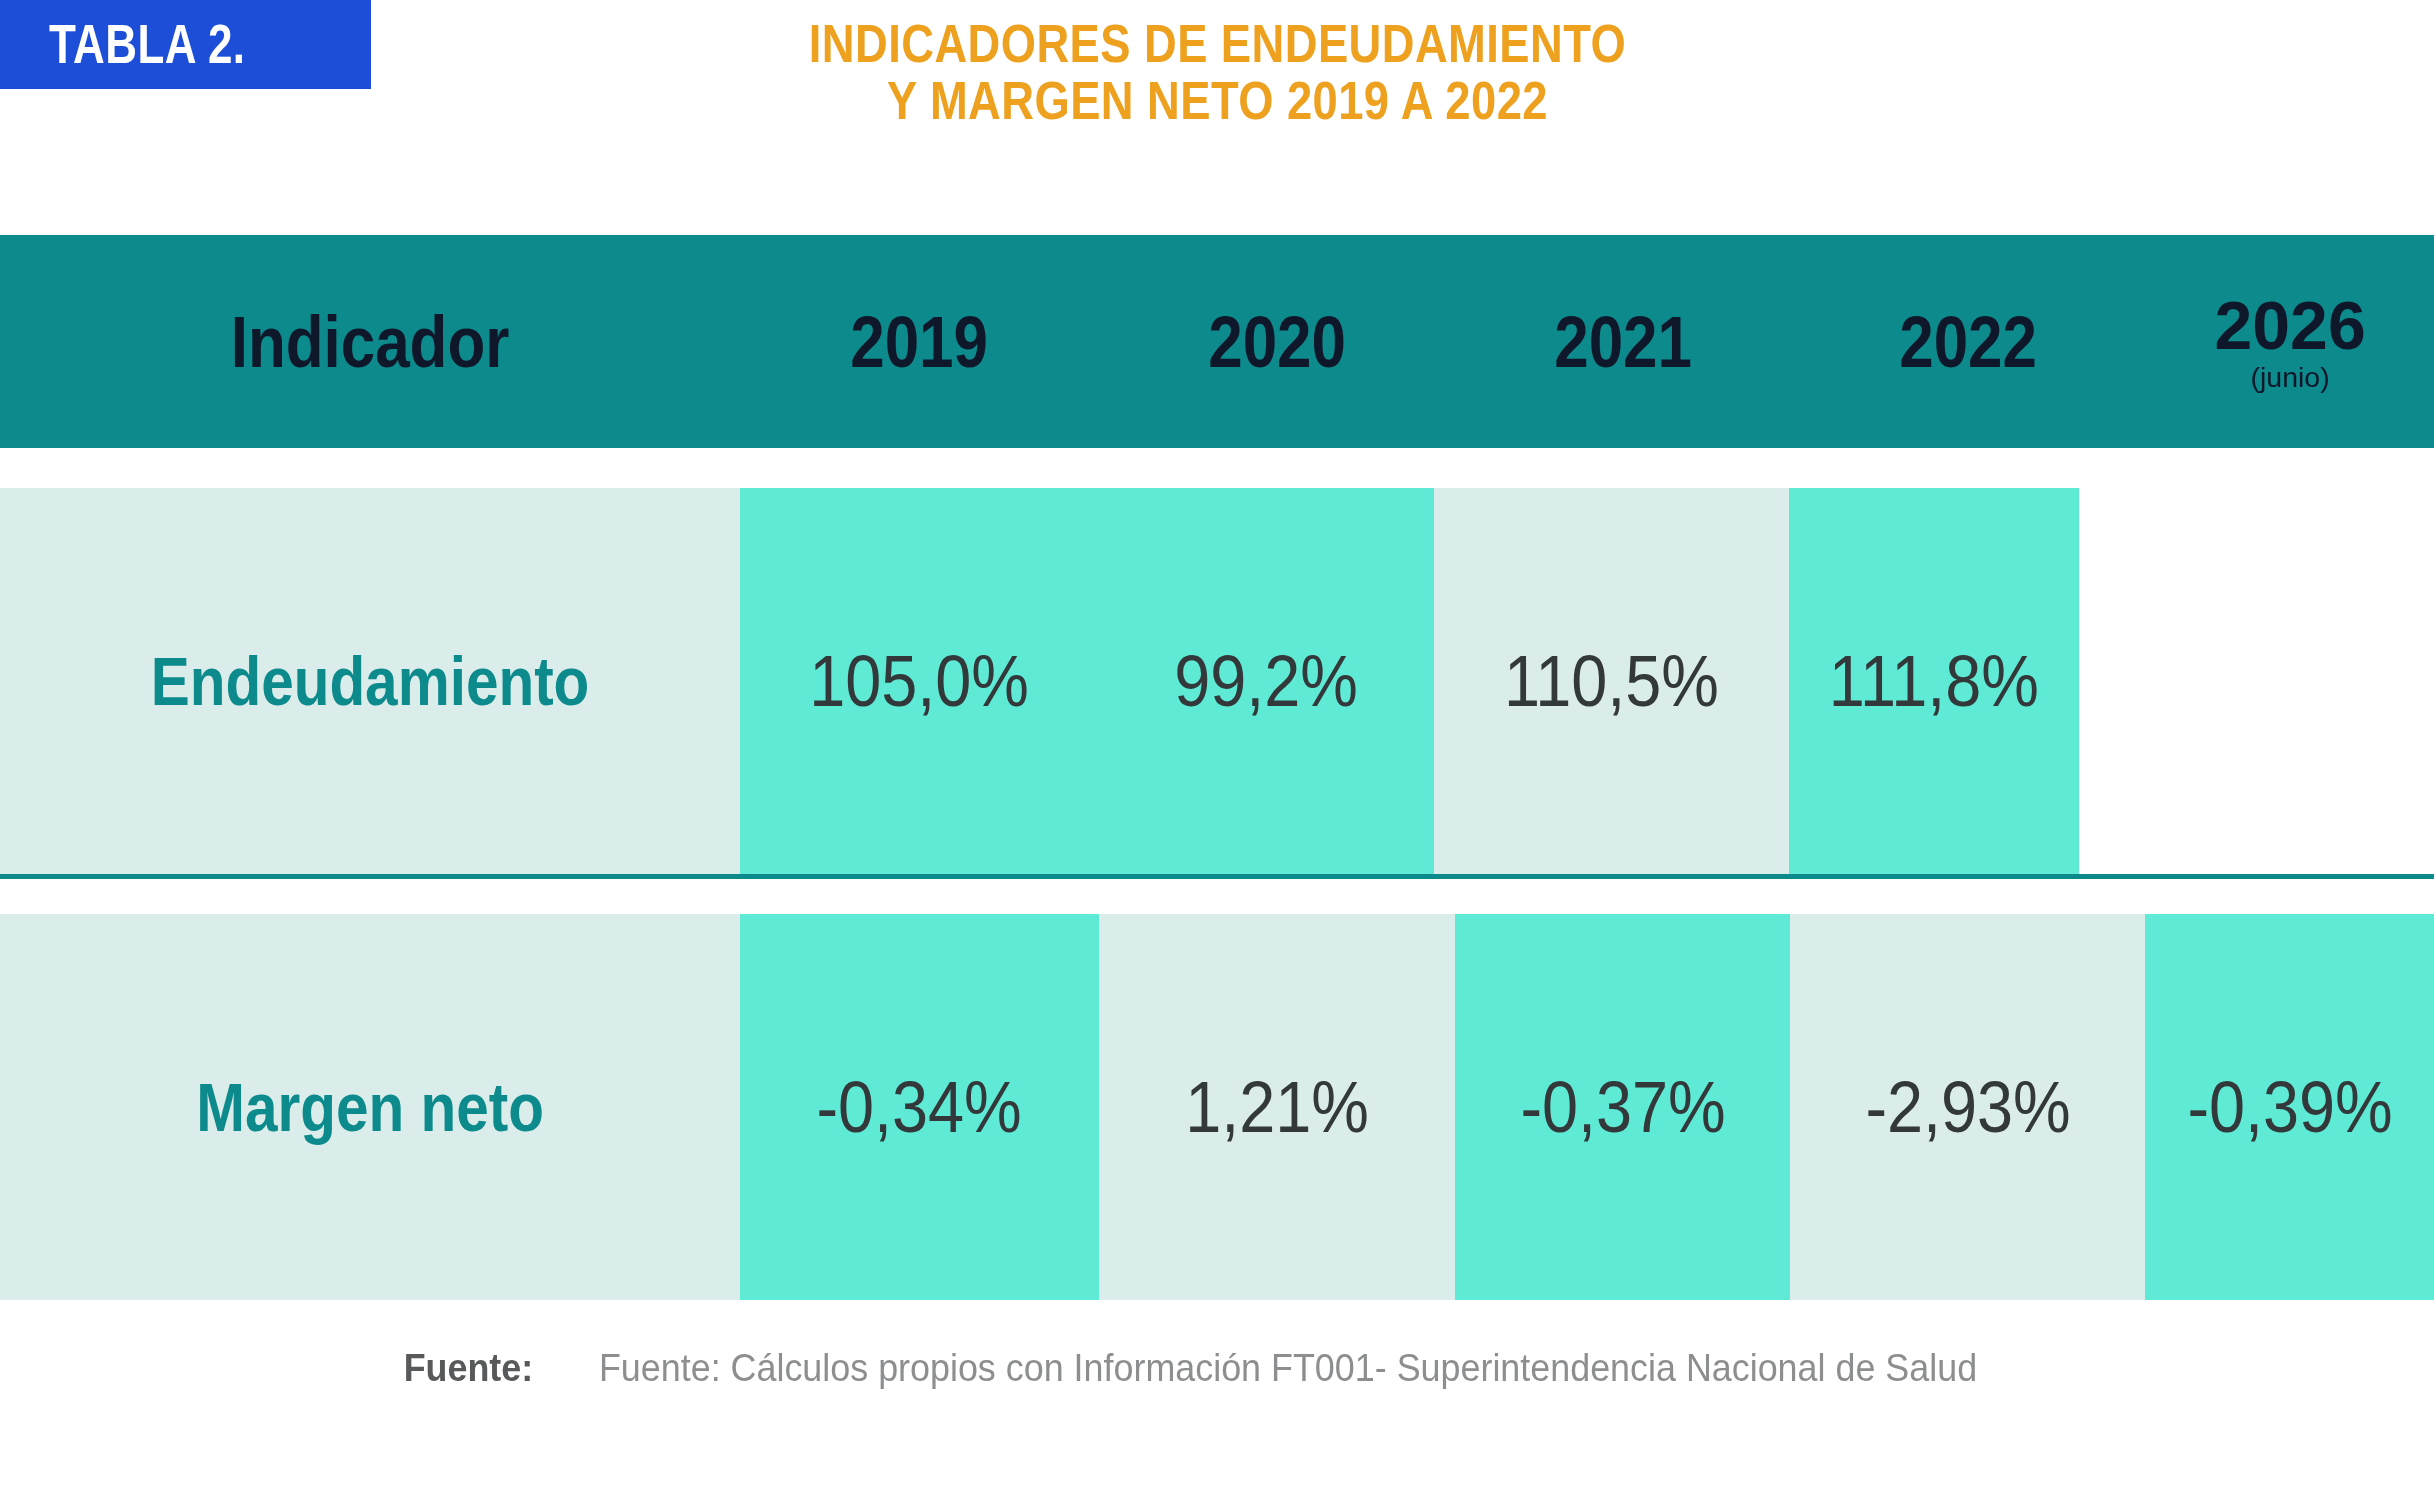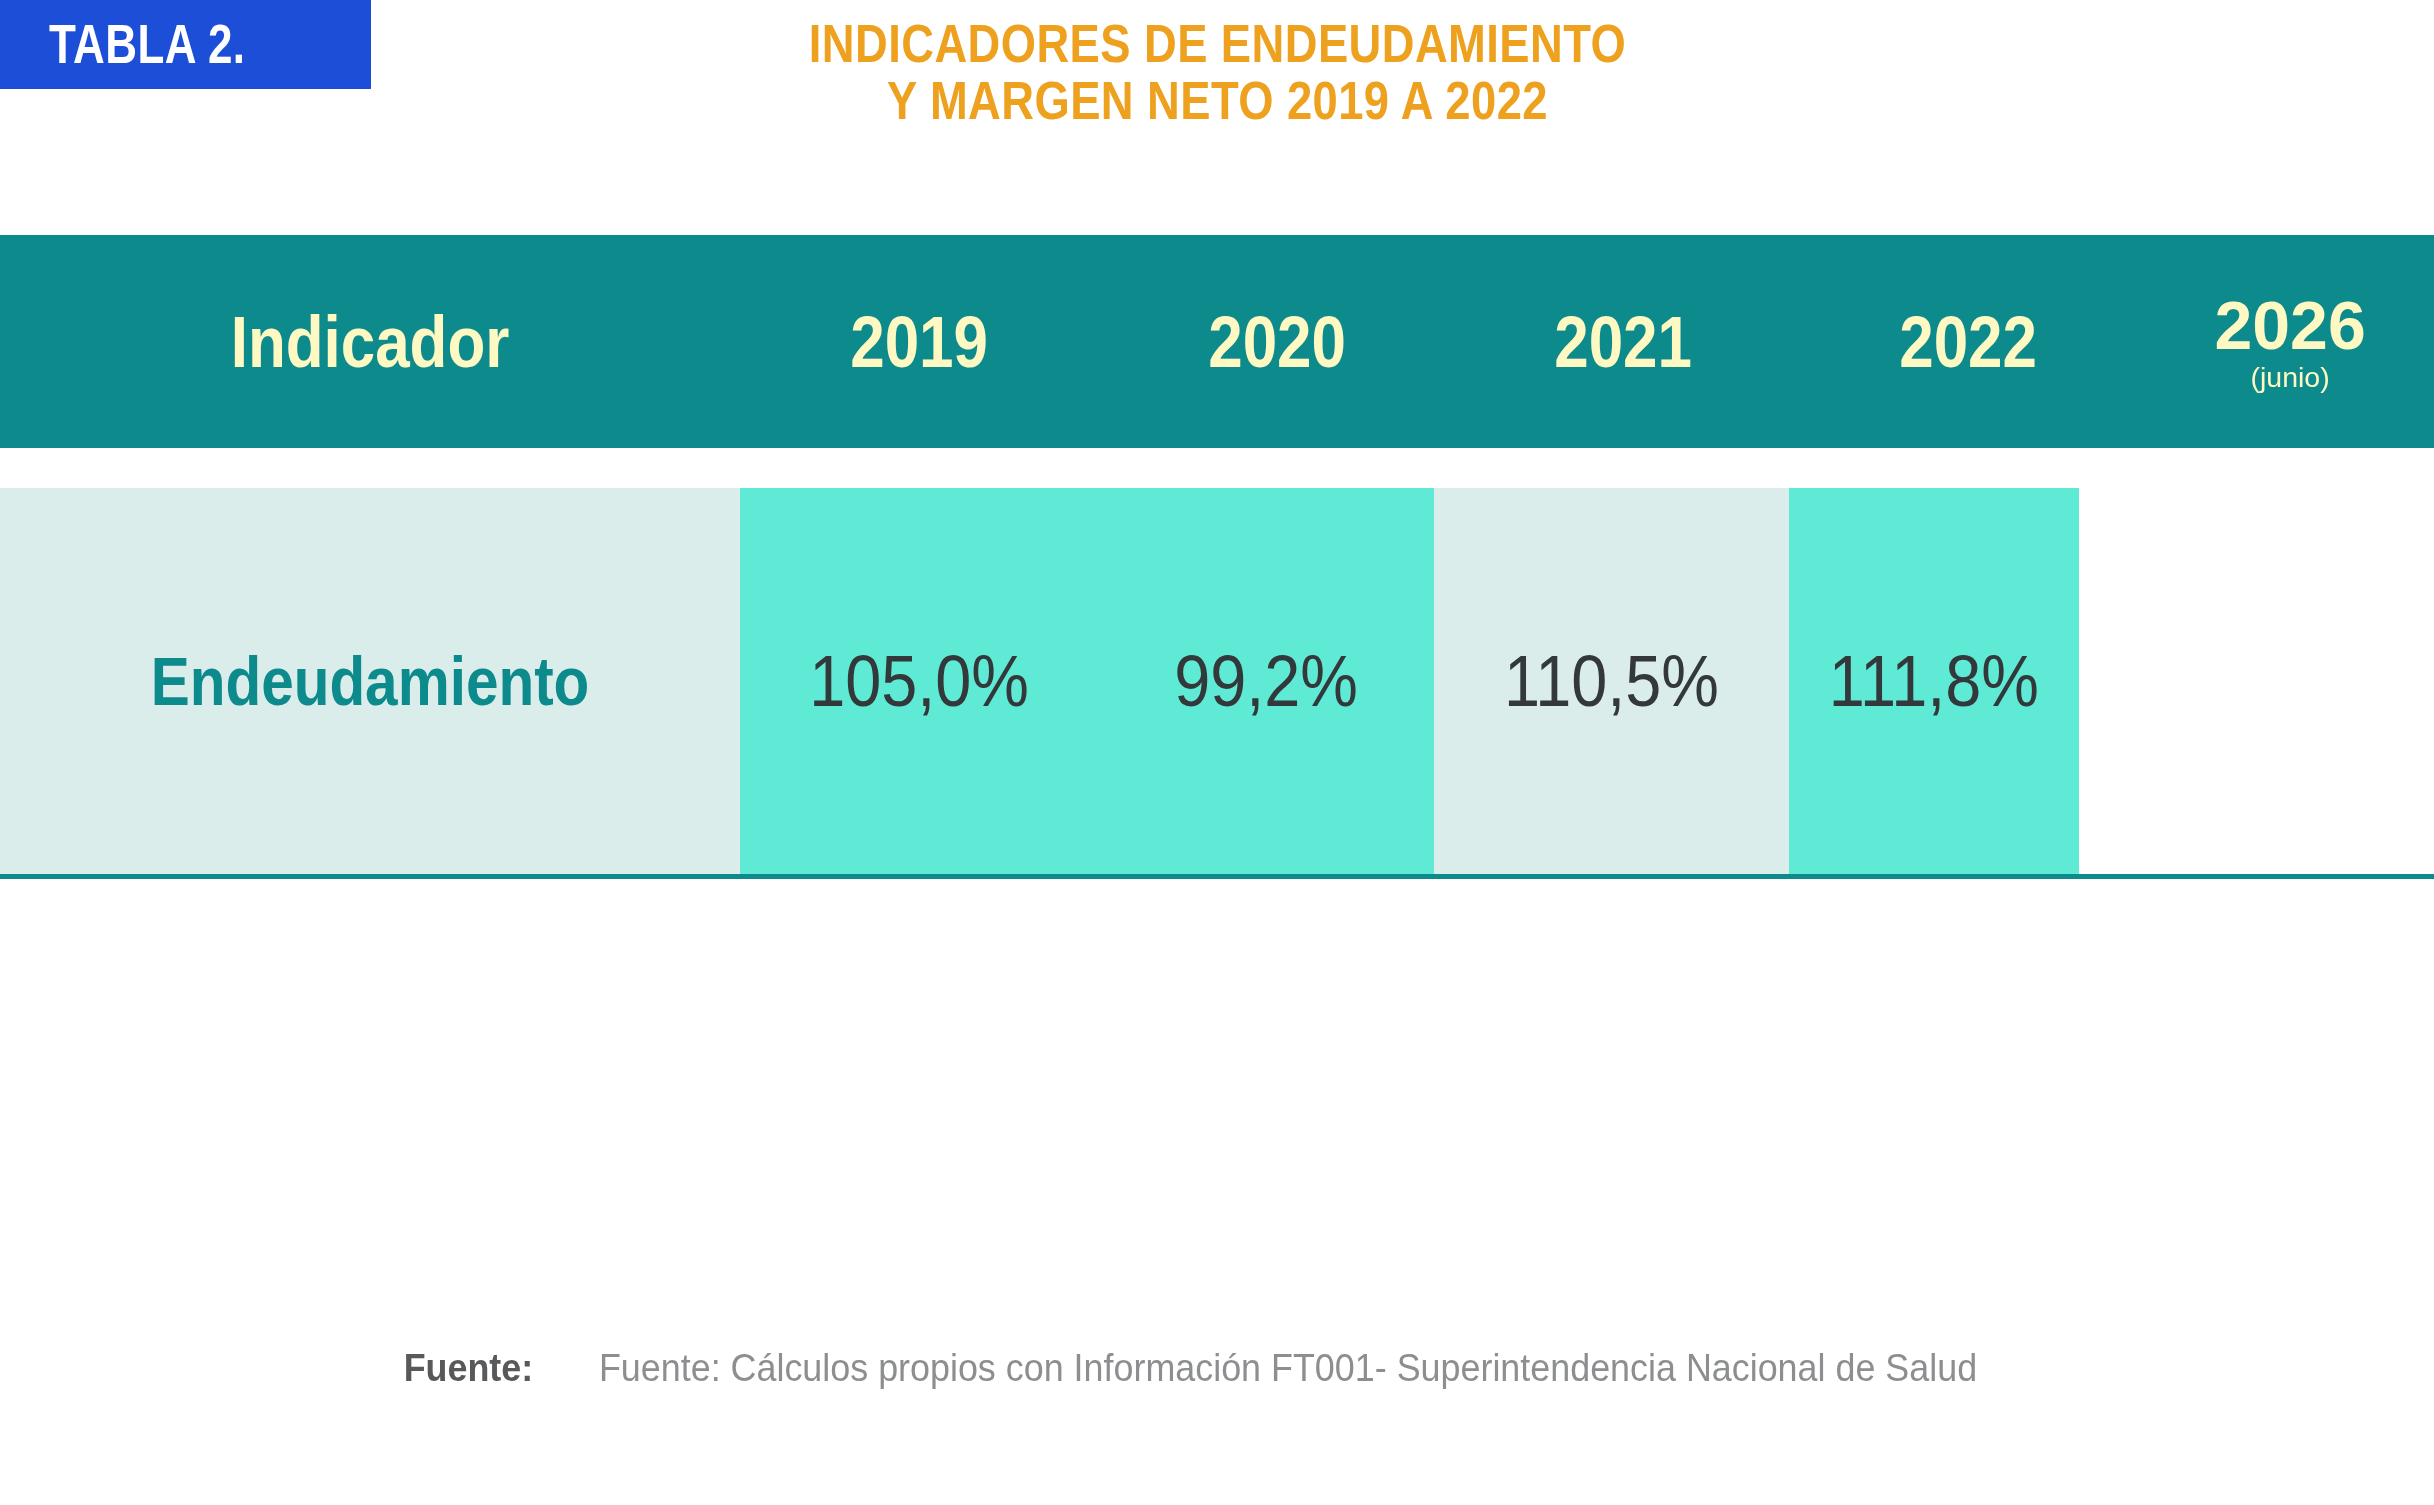--- a/index.html
+++ b/index.html
@@ -52,21 +52,21 @@
   #table{
     position:absolute;left:0;top:235px;width:2435px;height:1065px;
   }
 
   .row{display:flex;width:2435px;}
 
   #head-row{height:213px;background:#0C8A8C;}
   .head-cell{
     display:flex;flex-direction:column;
     align-items:center;justify-content:center;
-    color:#fef9c3;box-sizing:border-box;
+    color:#0f172a;box-sizing:border-box;
   }
   .head-cell.ind{justify-content:center;align-items:center;}
   .hc-ind{
     font-size:72px;font-weight:bold;line-height:1;
     font-family:"Liberation Sans Narrow","Liberation Sans",sans-serif;
     transform:scaleX(0.86);
   }
   .hc-year{
     font-size:72px;font-weight:bold;line-height:1;
     font-family:"Liberation Sans Narrow","Liberation Sans",sans-serif;
@@ -189,20 +189,40 @@
       <div class="body-cell tint-a c4">
         <span class="value">110,5%</span>
       </div>
       <div class="body-cell tint-b c5">
         <span class="value">111,8%</span>
       </div>
     </div>
 
     <div id="row-divider"></div>
 
+    <div class="row body-row">
+      <div class="body-cell label-cell tint-a c0">
+        <span class="row-label">Margen neto</span>
+      </div>
+      <div class="body-cell tint-b c1">
+        <span class="value">-0,34%</span>
+      </div>
+      <div class="body-cell tint-a c2">
+        <span class="value">1,21%</span>
+      </div>
+      <div class="body-cell tint-b c3">
+        <span class="value">-0,37%</span>
+      </div>
+      <div class="body-cell tint-a c4">
+        <span class="value">-2,93%</span>
+      </div>
+      <div class="body-cell tint-b c5">
+        <span class="value">-0,39%</span>
+      </div>
+    </div>
 
   </div>
 </div>
 
 <div id="source-line">
   <span class="src-bold">Fuente:</span><span class="src-text"> Fuente: Cálculos propios con Información FT001- Superintendencia Nacional de Salud</span>
 </div>
 
 
 </body></html>

